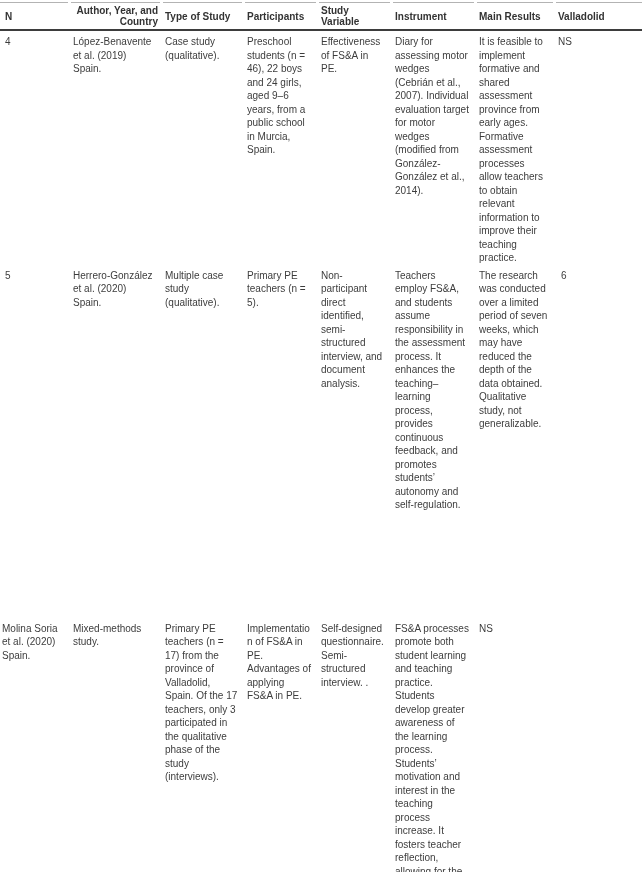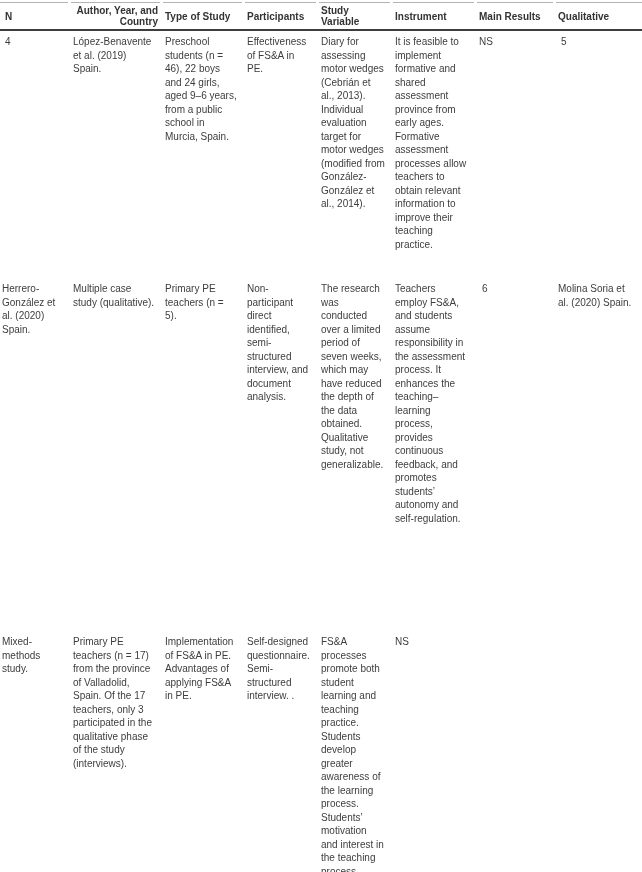--- a/index.html
+++ b/index.html
@@ -60,39 +60,40 @@
 
 <div class="paper-table">
 
   <div class="th first">N</div>
   <div class="th center">Author, Year, and Country</div>
   <div class="th">Type of Study</div>
   <div class="th">Participants</div>
   <div class="th">Study Variable</div>
   <div class="th">Instrument</div>
   <div class="th">Main Results</div>
-  <div class="th">Qualitative</div>
+  <div class="th">Valladolid</div>
 
   <div class="header-rule"></div>
 
   <div class="td first minh-r1">4</div>
   <div class="td">López-Benavente et al. (2019) Spain.</div>
+  <div class="td">Case study (qualitative).</div>
   <div class="td">Preschool students (n = 46), 22 boys and 24 girls, aged 9–6 years, from a public school in Murcia, Spain.</div>
   <div class="td">Effectiveness of FS&amp;A in PE.</div>
-  <div class="td">Diary for assessing motor wedges (Cebrián et al., 2013). Individual evaluation target for motor wedges (modified from González-González et al., 2014).</div>
+  <div class="td">Diary for assessing motor wedges (Cebrián et al., 2007). Individual evaluation target for motor wedges (modified from González-González et al., 2014).</div>
   <div class="td">It is feasible to implement formative and shared assessment province from early ages. Formative assessment processes allow teachers to obtain relevant information to improve their teaching practice.</div>
   <div class="td">NS</div>
 
   <div class="td first minh-r2">5</div>
   <div class="td">Herrero-González et al. (2020) Spain.</div>
   <div class="td">Multiple case study (qualitative).</div>
   <div class="td">Primary PE teachers (n = 5).</div>
   <div class="td">Non-participant direct identified, semi-structured interview, and document analysis.</div>
+  <div class="td">Teachers employ FS&amp;A, and students assume responsibility in the assessment process. It enhances the teaching–learning process, provides continuous feedback, and promotes students’ autonomy and self-regulation.</div>
   <div class="td">The research was conducted over a limited period of seven weeks, which may have reduced the depth of the data obtained. Qualitative study, not generalizable.</div>
-  <div class="td">Teachers employ FS&amp;A, and students assume responsibility in the assessment process. It enhances the teaching–learning process, provides continuous feedback, and promotes students’ autonomy and self-regulation.</div>
 
   <div class="td first minh-r3">6</div>
   <div class="td">Molina Soria et al. (2020) Spain.</div>
   <div class="td">Mixed-methods study.</div>
   <div class="td">Primary PE teachers (n = 17) from the province of Valladolid, Spain. Of the 17 teachers, only 3 participated in the qualitative phase of the study (interviews).</div>
   <div class="td">Implementation of FS&amp;A in PE. Advantages of applying FS&amp;A in PE.</div>
   <div class="td">Self-designed questionnaire. Semi-structured interview. .</div>
   <div class="td">FS&amp;A processes promote both student learning and teaching practice. Students develop greater awareness of the learning process. Students’ motivation and interest in the teaching process increase. It fosters teacher reflection, allowing for the improvement of classroom practice. The main drawback identified is the workload it entails.</div>
   <div class="td">NS</div>
 

